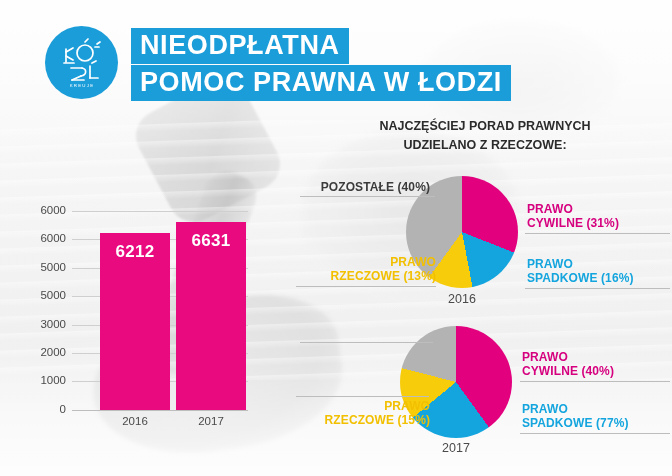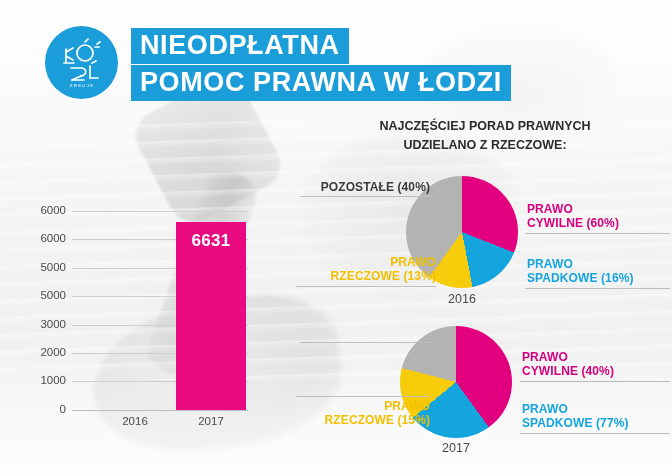--- a/index.html
+++ b/index.html
@@ -188,20 +188,23 @@
       </div>
     <div class="grid-row" style="top:181.4px">
       <div class="ytick">1000</div>
       <div class="grid-line"></div>
       </div>
     <div class="grid-row" style="top:209.8px">
       <div class="ytick">0</div>
       <div class="grid-line" style="background:#bdbdbd"></div>
       </div>
 
+    <div class="bar" style="left:80px;height:176.4px;bottom:15.2px">
+      <div class="bar-value">6212</div>
+    </div>
     <div class="bar" style="left:156px;height:188.3px;bottom:15.2px">
       <div class="bar-value">6631</div>
     </div>
 
     <div class="xtick" style="left:80px;top:215px">2016</div>
     <div class="xtick" style="left:156px;top:215px">2017</div>
   </div>
 
   <div id="pie-heading">
     <div>NAJCZĘŚCIEJ PORAD PRAWNYCH</div>
@@ -217,21 +220,21 @@
   <div class="pie-year" style="left:422px;top:292px">2016</div>
 
   <div class="lead" style="left:300px;top:196px;width:135px;"></div>
   <div class="pie-label lab-left c-pozostale" style="left:300px;top:180px;width:130px;">
     <span class="ln">POZOSTAŁE (40%)</span>
   </div>
 
   <div class="lead" style="left:525px;top:233px;width:145px;"></div>
   <div class="pie-label lab-right c-cywilne" style="left:527px;top:202px;">
     <span class="ln">PRAWO</span>
-    <span class="ln">CYWILNE (60%)</span>
+    <span class="ln">CYWILNE (31%)</span>
   </div>
 
   <div class="lead" style="left:525px;top:288px;width:145px;"></div>
   <div class="pie-label lab-right c-spadkowe" style="left:527px;top:257px;">
     <span class="ln">PRAWO</span>
     <span class="ln">SPADKOWE (16%)</span>
   </div>
 
   <div class="lead" style="left:296px;top:286px;width:140px;"></div>
   <div class="pie-label lab-left c-rzeczowe" style="left:296px;top:255px;width:140px;">

